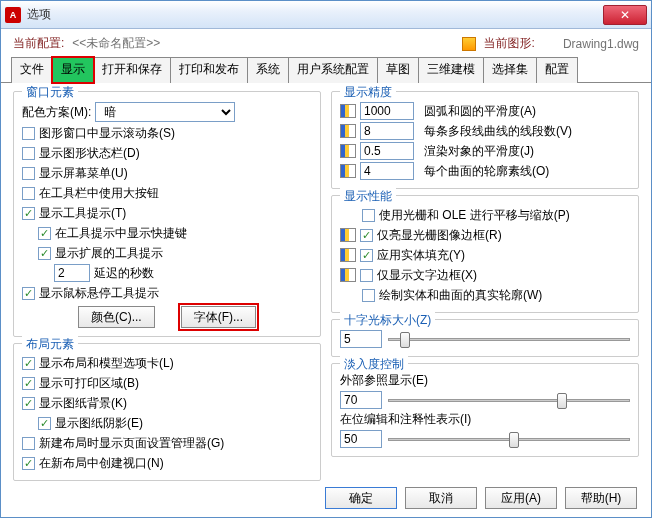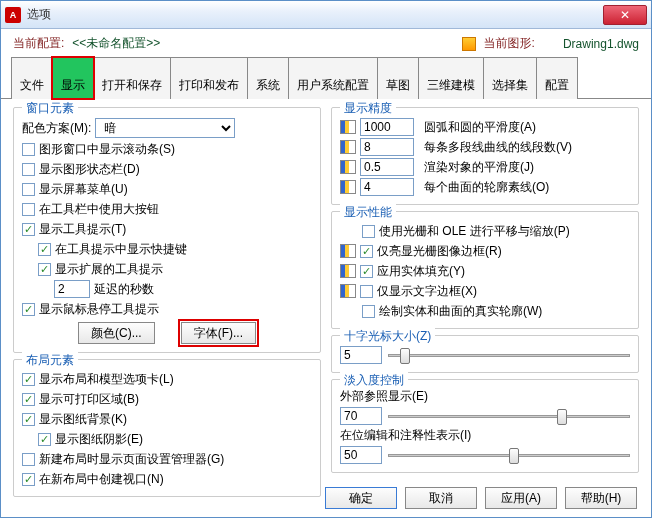--- a/index.html
+++ b/index.html
@@ -4,25 +4,25 @@
 <style>
 * { box-sizing: border-box; margin: 0; padding: 0; font-family: "Microsoft YaHei", SimSun, sans-serif; font-size: 12px; }
 body { background: #f0f0f0; width: 652px; height: 518px; overflow: hidden; }
 .window { width: 652px; height: 518px; background: #fff; border: 1px solid #5b8fc7; position: relative; }
 .titlebar { height: 28px; background: linear-gradient(#fff, #e8f0fb 40%, #d4e4f7); display: flex; align-items: center; padding: 0 4px; border-bottom: 1px solid #a0b8d8; }
 .titlebar .app-icon { width: 16px; height: 16px; background: #c00; color: #fff; font-size: 9px; font-weight: bold; display: flex; align-items: center; justify-content: center; border-radius: 2px; margin-right: 6px; }
 .titlebar .title { flex: 1; color: #333; }
 .close-btn { width: 44px; height: 20px; background: linear-gradient(#e67, #c23); border: 1px solid #a02030; border-radius: 2px; color: #fff; display: flex; align-items: center; justify-content: center; font-size: 12px; cursor: pointer; }
 .inforow { padding: 6px 12px 4px; display: flex; align-items: center; gap: 8px; }
 .inforow .label { color: #7f1d1d; }
-.inforow .val { color: #14532d; }
+.inforow .val { color: #737373; }
 .inforow .spacer { flex: 1; }
 .doc-icon { width: 14px; height: 14px; display: inline-block; background: linear-gradient(#fc3, #f90); border: 1px solid #c70; position: relative; }
 .tabs { display: flex; padding: 0 10px; border-bottom: 1px solid #888; background: #fff; }
-.tab { padding: 19px 8px 4px; border: 1px solid #888; border-bottom: none; background: #f4f4f4; margin-right: -1px; cursor: pointer; position: relative; top: 1px; }
+.tab { padding: 3px 8px 4px; border: 1px solid #888; border-bottom: none; background: #f4f4f4; margin-right: -1px; cursor: pointer; position: relative; top: 1px; }
 .tab.active { background: #22c55e; border-bottom: 1px solid #fff; z-index: 2; }
 .tab.highlight { outline: 2px solid #d00; outline-offset: -1px; }
 .content { display: flex; padding: 8px 12px 4px; gap: 10px; }
 .col { flex: 1; display: flex; flex-direction: column; gap: 6px; }
 .group { border: 1px solid #ccc; border-radius: 2px; padding: 8px 8px 6px; position: relative; }
 .group-title { position: absolute; top: -8px; left: 8px; background: #fff; padding: 0 4px; color: #1a5fb4; }
 .row { display: flex; align-items: center; gap: 4px; margin: 2px 0; min-height: 18px; }
 .row.indent1 { padding-left: 16px; }
 .row.indent2 { padding-left: 32px; }
 .cb { width: 13px; height: 13px; border: 1px solid #7a9ec7; background: #fff; display: inline-flex; align-items: center; justify-content: center; flex-shrink: 0; }

